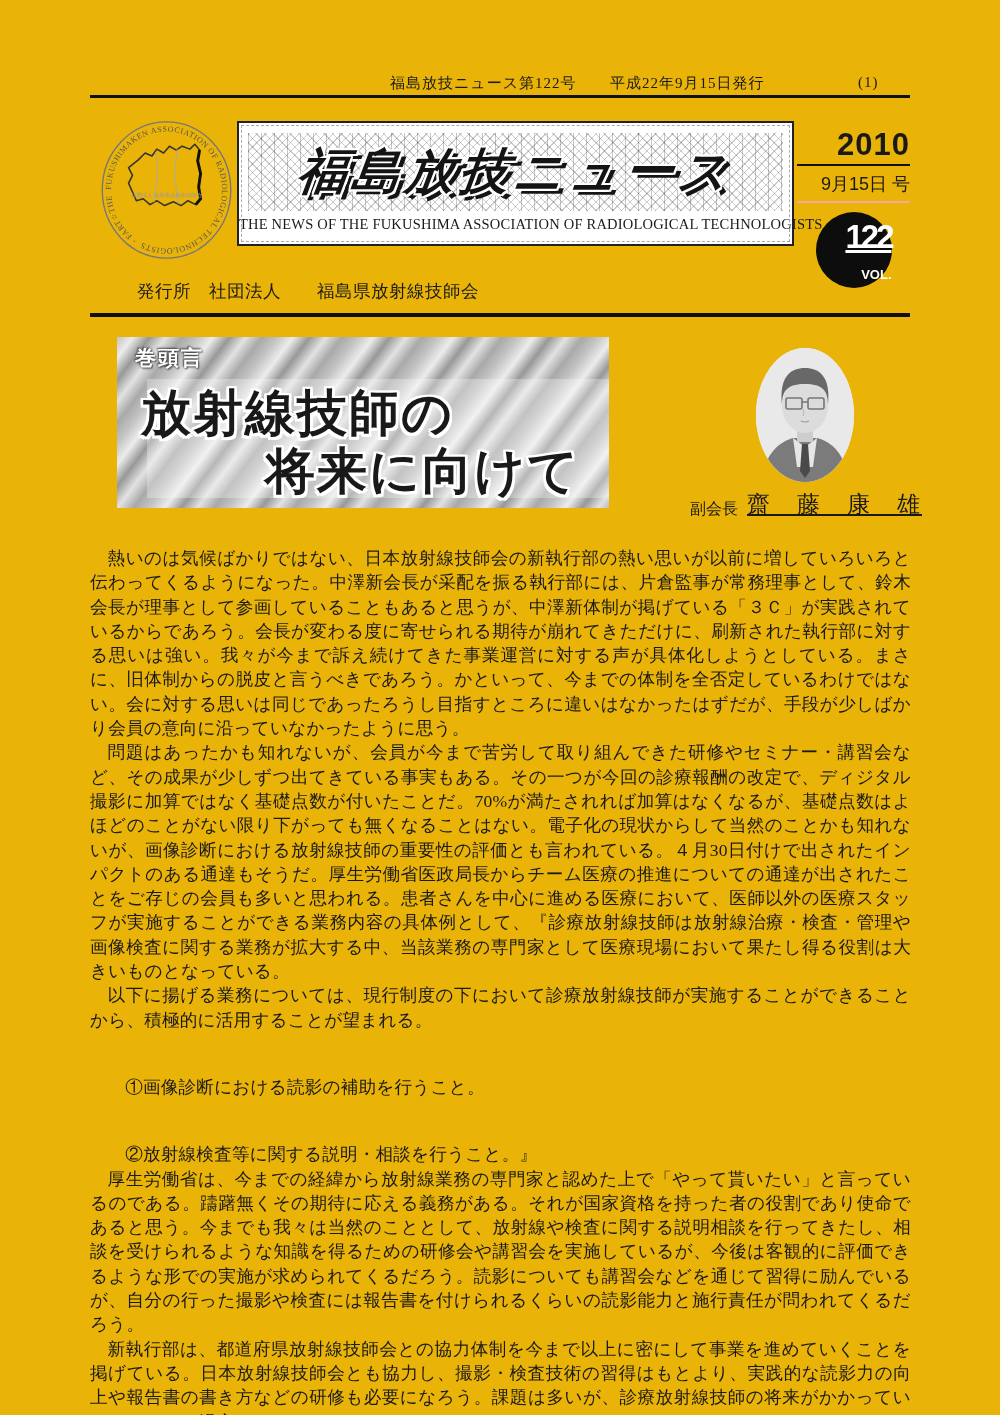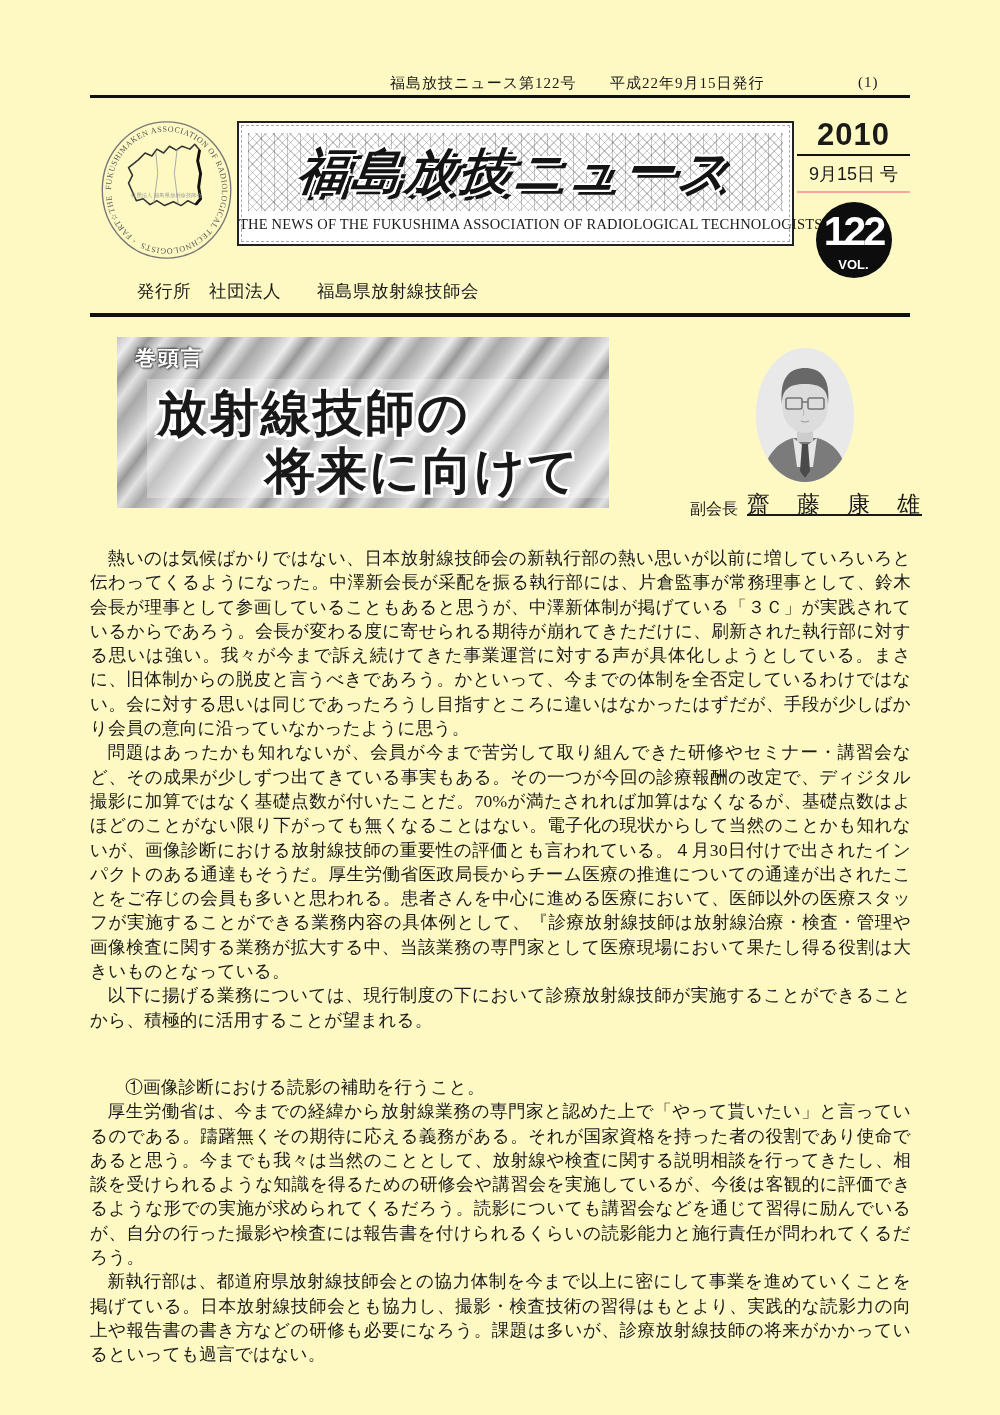--- a/index.html
+++ b/index.html
@@ -1,16 +1,16 @@
 <!DOCTYPE html>
 <html><head>
 <meta charset="utf-8">
 <style>
   html,body{margin:0;padding:0;background:#e9e9e9;}
-  .page{position:relative;width:1000px;height:1415px;margin:0 auto;background:#fef9c3;
+  .page{position:relative;width:1000px;height:1415px;margin:0 auto;background:#eab308;
         font-family:"Liberation Serif","DejaVu Serif",serif;color:#1a1a1a;overflow:hidden;}
 
   
   .run-item{position:absolute;top:74px;font-size:15px;letter-spacing:1px;white-space:nowrap;}
   .run-issue{left:390px;}
   .run-date{left:610px;}
   .run-page{left:858px;}
   .rule-top{position:absolute;top:95px;left:90px;width:820px;height:3px;background:#111;}
 
   
@@ -24,47 +24,47 @@
         repeating-linear-gradient(-45deg, rgba(0,0,0,.20) 0 1px, transparent 1px 6px),
         repeating-linear-gradient(90deg, rgba(0,0,0,.22) 0 1px, transparent 1px 13px);
       display:flex;align-items:center;justify-content:center;}
   .paper-title{font-family:"Liberation Sans","DejaVu Sans",sans-serif;font-size:49px;font-weight:900;
       font-style:italic;letter-spacing:5px;color:#141414;transform:skewX(-7deg);white-space:nowrap;
       text-shadow:-2px -2px 0 #fff,2px -2px 0 #fff,-2px 2px 0 #fff,2px 2px 0 #fff,
                   -2px 0 0 #fff,2px 0 0 #fff,0 -2px 0 #fff,0 2px 0 #fff,6px 5px 0 #141414;}
   .paper-subtitle{position:absolute;left:0;right:0;top:93px;text-align:center;
       font-size:14.5px;letter-spacing:.2px;white-space:nowrap;}
 
-  .issue-col{position:absolute;left:797px;top:117px;width:113px;text-align:center;}
+  .issue-col{position:absolute;left:797px;top:127px;width:113px;text-align:right;}
   .issue-year{font-size:31px;font-weight:bold;letter-spacing:1px;border-bottom:2px solid #111;
       padding-bottom:1px;font-family:"Liberation Sans","DejaVu Sans",sans-serif;}
   .issue-day{font-size:18px;padding:6px 0 5px;border-bottom:2px solid #fca5a5;white-space:nowrap;
       font-family:"Liberation Sans","DejaVu Sans",sans-serif;}
   .vol-badge{margin:9px auto 0;width:76px;height:76px;background:#0d0d0d;border-radius:50%;
       position:relative;color:#fff;font-family:"Liberation Sans","DejaVu Sans",sans-serif;}
-  .vol-num{position:absolute;top:6px;left:0;right:0;font-size:41px;font-weight:900;letter-spacing:-3px;}
+  .vol-num{position:absolute;top:6px;left:0;right:0;font-size:33px;font-weight:900;letter-spacing:-3px;text-decoration:underline;}
   .vol-label{position:absolute;bottom:6px;left:0;right:0;font-size:13px;font-weight:bold;}
 
   
   .pub-left{position:absolute;left:137px;top:279px;font-size:17.5px;letter-spacing:.5px;white-space:nowrap;}
   .pub-right{position:absolute;left:500px;top:281px;width:340px;font-size:13.5px;}
   .pub-home{text-align:right;margin-top:4px;}
   .rule-thick{position:absolute;top:313px;left:90px;width:820px;height:4px;background:#111;}
 
   
   .banner{position:absolute;left:117px;top:337px;width:492px;height:171px;overflow:hidden;
       background:repeating-linear-gradient(127deg,#c3c3c3 0px,#ececec 13px,#989898 26px,#e2e2e2 39px,#a9a9a9 52px,#c3c3c3 64px);}
   .panel{position:absolute;left:30px;top:42px;width:482px;height:119px;background:rgba(255,255,255,.30);}
   .kicker{position:absolute;left:18px;top:7px;font-size:21px;font-weight:bold;color:#fff;letter-spacing:2px;
       font-family:"Liberation Sans","DejaVu Sans",sans-serif;text-shadow:1px 1px 2px #3a3a3a,-1px -1px 2px #3a3a3a;}
   .f-line{position:absolute;font-family:"Liberation Sans","DejaVu Sans",sans-serif;font-weight:900;
       font-size:50px;color:#191919;letter-spacing:2px;white-space:nowrap;
       text-shadow:-2.5px -2.5px 0 #fff,2.5px -2.5px 0 #fff,-2.5px 2.5px 0 #fff,2.5px 2.5px 0 #fff,
                   -2.5px 0 0 #fff,2.5px 0 0 #fff,0 -2.5px 0 #fff,0 2.5px 0 #fff;}
-  .f1{left:40px;top:43px;text-align:right;}
+  .f1{left:24px;top:43px;text-align:right;}
   .f2{left:148px;top:101px;}
 
   .portrait-svg{position:absolute;left:755px;top:347px;width:100px;height:137px;}
   .byline{position:absolute;left:690px;top:489px;width:225px;display:flex;align-items:flex-end;
       font-family:"Liberation Sans","DejaVu Sans",sans-serif;}
   .byline .role{font-size:16px;margin-right:9px;white-space:nowrap;}
   .byline .name{font-size:23px;letter-spacing:2px;white-space:nowrap;text-decoration:underline;}
 
   
   .body-text{position:absolute;left:90px;top:546px;width:821px;font-size:17.6px;line-height:24.3px;
@@ -149,17 +149,18 @@
   <div class="byline">
     <span class="role">副会長</span>
     <span class="name">齋　藤　康　雄</span>
   </div>
 
   <article class="body-text">
       <p class="para indent-1">熱いのは気候ばかりではない、日本放射線技師会の新執行部の熱い思いが以前に増していろいろと伝わってくるようになった。中澤新会長が采配を振る執行部には、片倉監事が常務理事として、鈴木会長が理事として参画していることもあると思うが、中澤新体制が掲げている「３Ｃ」が実践されているからであろう。会長が変わる度に寄せられる期待が崩れてきただけに、刷新された執行部に対する思いは強い。我々が今まで訴え続けてきた事業運営に対する声が具体化しようとしている。まさに、旧体制からの脱皮と言うべきであろう。かといって、今までの体制を全否定しているわけではない。会に対する思いは同じであったろうし目指すところに違いはなかったはずだが、手段が少しばかり会員の意向に沿っていなかったように思う。</p>
       <p class="para indent-1">問題はあったかも知れないが、会員が今まで苦労して取り組んできた研修やセミナー・講習会など、その成果が少しずつ出てきている事実もある。その一つが今回の診療報酬の改定で、ディジタル撮影に加算ではなく基礎点数が付いたことだ。70%が満たされれば加算はなくなるが、基礎点数はよほどのことがない限り下がっても無くなることはない。電子化の現状からして当然のことかも知れないが、画像診断における放射線技師の重要性の評価とも言われている。４月30日付けで出されたインパクトのある通達もそうだ。厚生労働省医政局長からチーム医療の推進についての通達が出されたことをご存じの会員も多いと思われる。患者さんを中心に進める医療において、医師以外の医療スタッフが実施することができる業務内容の具体例として、『診療放射線技師は放射線治療・検査・管理や画像検査に関する業務が拡大する中、当該業務の専門家として医療現場において果たし得る役割は大きいものとなっている。</p>
       <p class="para indent-1">以下に揚げる業務については、現行制度の下において診療放射線技師が実施することができることから、積極的に活用することが望まれる。</p>
       <p class="para indent-2">①画像診断における読影の補助を行うこと。</p>
+      <p class="para indent-2">②放射線検査等に関する説明・相談を行うこと。』</p>
       <p class="para indent-1">厚生労働省は、今までの経緯から放射線業務の専門家と認めた上で「やって貰いたい」と言っているのである。躊躇無くその期待に応える義務がある。それが国家資格を持った者の役割であり使命であると思う。今までも我々は当然のこととして、放射線や検査に関する説明相談を行ってきたし、相談を受けられるような知識を得るための研修会や講習会を実施しているが、今後は客観的に評価できるような形での実施が求められてくるだろう。読影についても講習会などを通じて習得に励んでいるが、自分の行った撮影や検査には報告書を付けられるくらいの読影能力と施行責任が問われてくるだろう。</p>
       <p class="para indent-1">新執行部は、都道府県放射線技師会との協力体制を今まで以上に密にして事業を進めていくことを掲げている。日本放射線技師会とも協力し、撮影・検査技術の習得はもとより、実践的な読影力の向上や報告書の書き方などの研修も必要になろう。課題は多いが、診療放射線技師の将来がかかっているといっても過言ではない。</p>
     </article>
 
 </div>
 
 </body></html>

